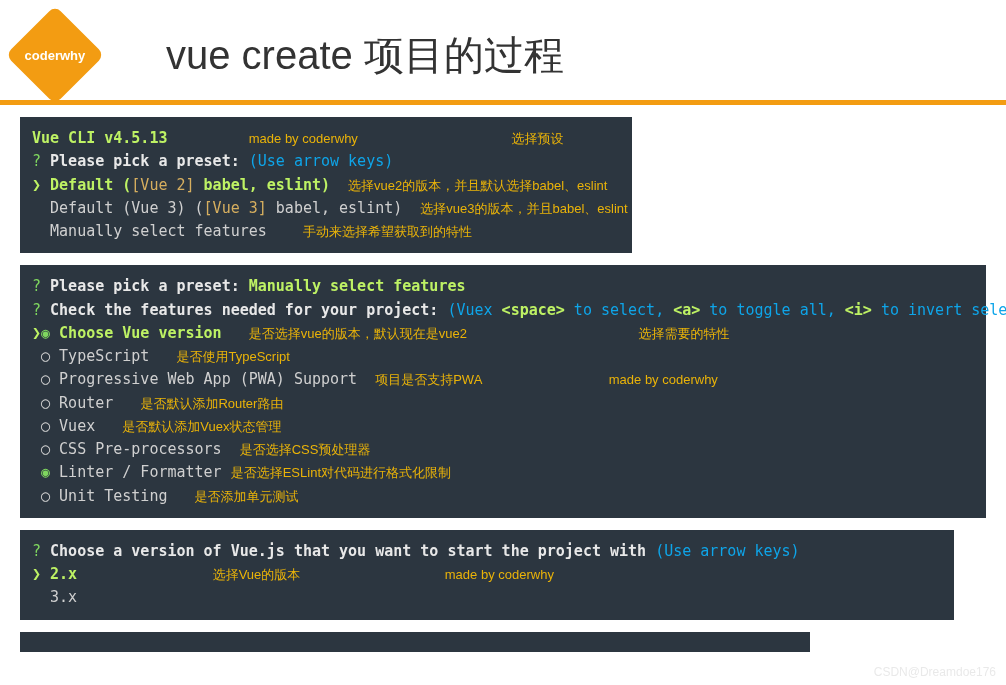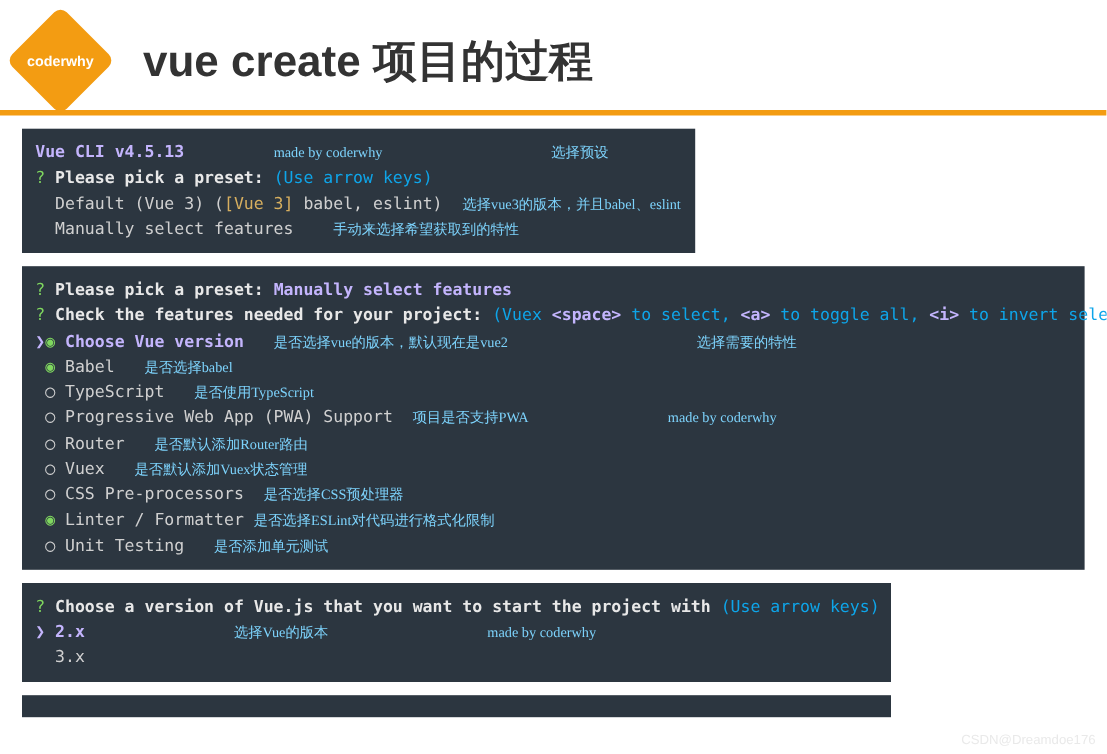--- a/index.html
+++ b/index.html
@@ -1,31 +1,31 @@
 <!DOCTYPE html>
 <html><head>
 <meta charset="utf-8">
 <style>
   * { margin: 0; padding: 0; box-sizing: border-box; }
   body { font-family: "Microsoft YaHei", Arial, sans-serif; background: #fff; width: 1006px; }
   .header { display: flex; align-items: center; padding: 20px 20px 10px 20px; border-bottom: 5px solid #f39c12; }
   .logo { width: 70px; height: 70px; background: #f39c12; transform: rotate(45deg); display: flex; align-items: center; justify-content: center; margin-right: 40px; border-radius: 8px; }
   .logo span { transform: rotate(-45deg); color: #fff; font-weight: bold; font-size: 13px; }
-  .title { font-size: 40px; font-weight: bold; color: #333; }
+  .title { font-size: 40px; font-weight: normal; color: #333; margin-left: 36px; }
   .term { background: #2c3640; color: #d0d0d0; font-family: Consolas, Monaco, monospace; font-size: 15px; margin: 12px 20px; padding: 10px 12px; line-height: 1.55; position: relative; }
-  .t-cyan { color: #c4b5fd; font-weight: bold; }
+  .t-cyan { color: #bef264; font-weight: bold; }
   .t-green { color: #7fd75f; }
   .t-white { color: #e8e8e8; font-weight: bold; text-align: center; }
   .t-gray { color: #0ea5e9; }
   .t-yellow { color: #d7af5f; }
-  .note { color: #7dd3fc; font-size: 13px; font-family: Liberation Serif, serif; }
+  .note { color: #eab308; font-size: 13px; font-family: Liberation Sans, sans-serif; }
   .line { white-space: nowrap; }
   .watermark { position: absolute; bottom: 6px; right: 10px; color: rgba(200,200,200,0.4); font-size: 12px; }
   .term1 { width: 612px; }
-  .term3 { width: 790px; }
+  .term3 { width: 934px; }
   .term4 { width: 790px; }
 </style>
 </head>
 <body>
 
 <div class="header">
   <div class="logo">
     <span>coderwhy</span>
   </div>
   <div class="title">vue create 项目的过程</div>
@@ -36,20 +36,25 @@
     <span class="t-cyan">Vue CLI v4.5.13</span>
     &nbsp;&nbsp;&nbsp;&nbsp;&nbsp;&nbsp;&nbsp;
     <span class="note">made by coderwhy</span>
     &nbsp;&nbsp;&nbsp;&nbsp;&nbsp;&nbsp;&nbsp;&nbsp;&nbsp;&nbsp;&nbsp;&nbsp;&nbsp;&nbsp;&nbsp;
     <span class="note">选择预设</span>
   </div>
   <div class="line">
     <span class="t-green">?</span>
     <span class="t-white">Please pick a preset:</span>
     <span class="t-gray">(Use arrow keys)</span>
+  </div>
+  <div class="line">
+    <span class="t-cyan">❯</span>
+    <span class="t-cyan">Default (</span><span class="t-yellow">[Vue 2]</span><span class="t-cyan"> babel, eslint)</span>
+    &nbsp;<span class="note">选择vue2的版本，并且默认选择babel、eslint</span>
   </div>
   <div class="line">
     &nbsp;&nbsp;<span>Default (Vue 3) (</span><span class="t-yellow">[Vue 3]</span><span> babel, eslint)</span>
     &nbsp;<span class="note">选择vue3的版本，并且babel、eslint</span>
   </div>
   <div class="line">
     &nbsp;&nbsp;<span>Manually select features</span>
     &nbsp;&nbsp;&nbsp;<span class="note">手动来选择希望获取到的特性</span>
   </div>
 </div>
@@ -65,21 +70,20 @@
     <span class="t-white">Check the features needed for your project:</span>
     <span class="t-gray">(Vuex </span><span class="t-cyan">&lt;space&gt;</span><span class="t-gray"> to select, </span><span class="t-cyan">&lt;a&gt;</span><span class="t-gray"> to toggle all, </span><span class="t-cyan">&lt;i&gt;</span><span class="t-gray"> to invert selection)</span>
   </div>
   <div class="line">
     <span class="t-cyan">❯</span><span class="t-green">◉</span>
     <span class="t-cyan">Choose Vue version</span>
     &nbsp;&nbsp;<span class="note">是否选择vue的版本，默认现在是vue2</span>
     &nbsp;&nbsp;&nbsp;&nbsp;&nbsp;&nbsp;&nbsp;&nbsp;&nbsp;&nbsp;&nbsp;&nbsp;&nbsp;&nbsp;&nbsp;&nbsp;&nbsp;
     <span class="note">选择需要的特性</span>
   </div>
-  <div class="line">&nbsp;<span class="t-green">◉</span> <span>Babel</span>&nbsp;&nbsp;&nbsp;<span class="note">是否选择babel</span></div>
   <div class="line">&nbsp;<span>◯</span> <span>TypeScript</span>&nbsp;&nbsp;&nbsp;<span class="note">是否使用TypeScript</span></div>
   <div class="line">&nbsp;<span>◯</span> <span>Progressive Web App (PWA) Support</span>&nbsp;&nbsp;<span class="note">项目是否支持PWA</span>&nbsp;&nbsp;&nbsp;&nbsp;&nbsp;&nbsp;&nbsp;&nbsp;&nbsp;&nbsp;&nbsp;&nbsp;&nbsp;&nbsp;<span class="note">made by coderwhy</span></div>
   <div class="line">&nbsp;<span>◯</span> <span>Router</span>&nbsp;&nbsp;&nbsp;<span class="note">是否默认添加Router路由</span></div>
   <div class="line">&nbsp;<span>◯</span> <span>Vuex</span>&nbsp;&nbsp;&nbsp;<span class="note">是否默认添加Vuex状态管理</span></div>
   <div class="line">&nbsp;<span>◯</span> <span>CSS Pre-processors</span>&nbsp;&nbsp;<span class="note">是否选择CSS预处理器</span></div>
   <div class="line">&nbsp;<span class="t-green">◉</span> <span>Linter / Formatter</span>&nbsp;<span class="note">是否选择ESLint对代码进行格式化限制</span></div>
   <div class="line">&nbsp;<span>◯</span> <span>Unit Testing</span>&nbsp;&nbsp;&nbsp;<span class="note">是否添加单元测试</span></div>
 </div>
 
 <div class="term term3">

